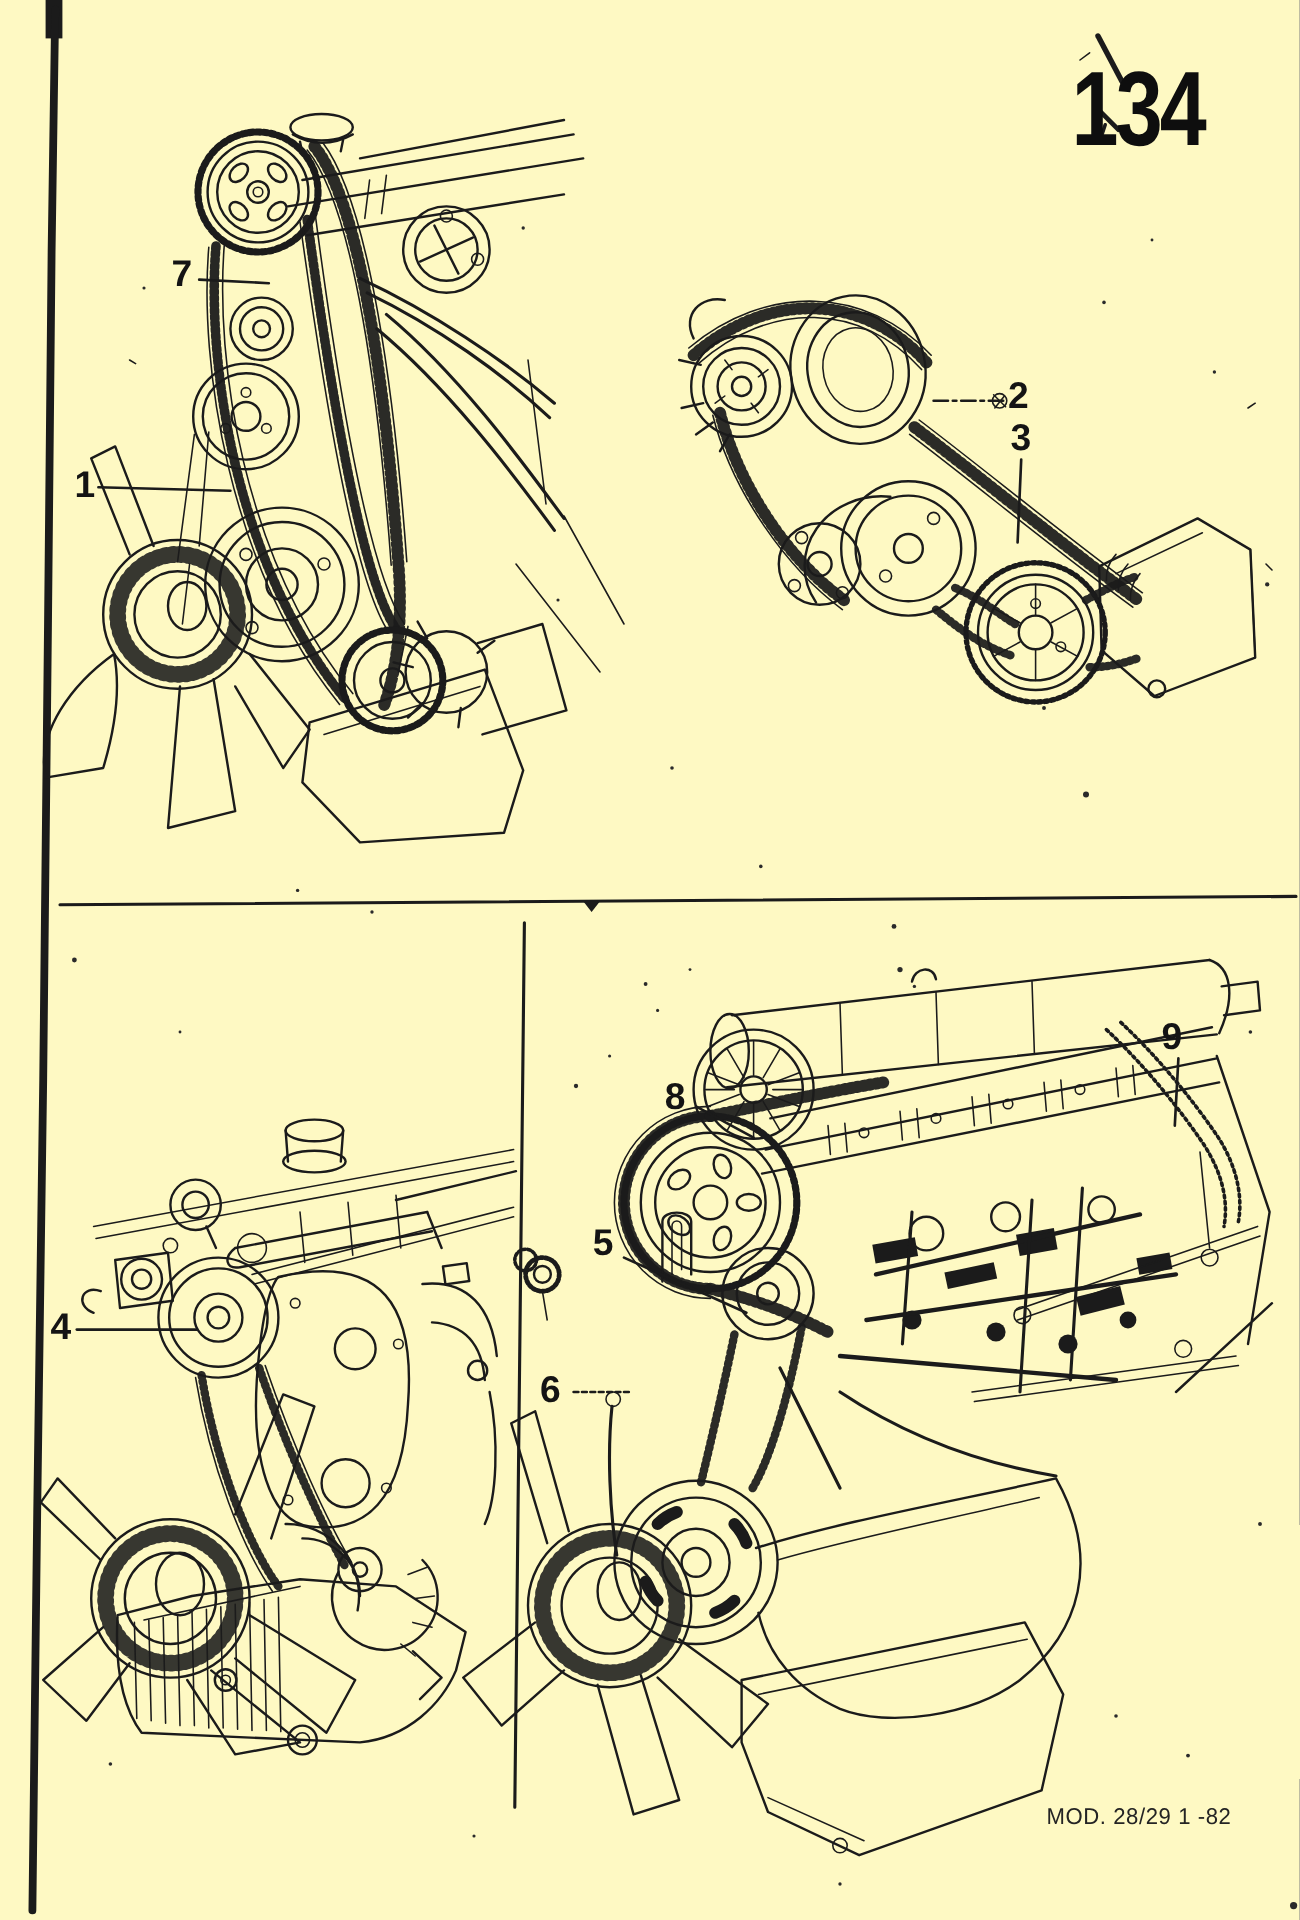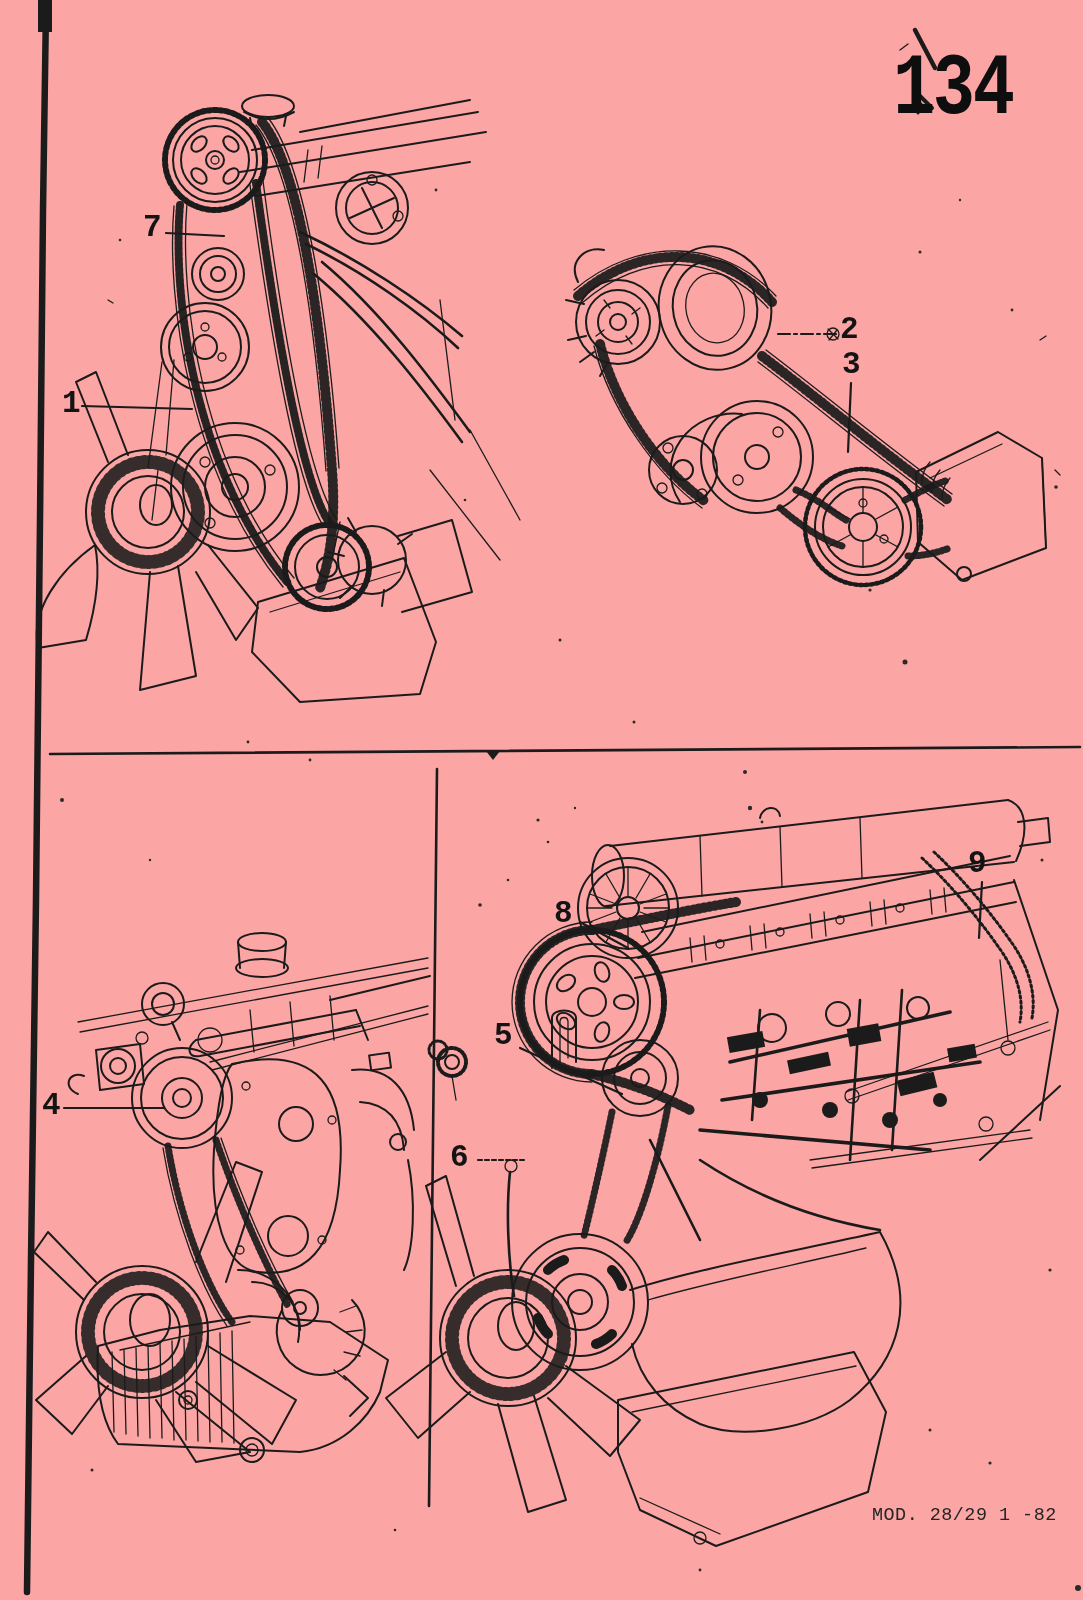--- a/index.html
+++ b/index.html
@@ -1,22 +1,22 @@
 <!DOCTYPE html>
 <html><head>
 <meta charset="utf-8">
 <style>
   html,body{margin:0;padding:0;background:#888;}
   .page{
     position:relative;
     width:1083px;height:1600px;
     margin:0 auto;
-    background:#fca5a5;
+    background:#fef9c3;
     overflow:hidden;
-    font-family:Liberation Mono, monospace;
+    font-family:Liberation Sans, sans-serif;
     color:#161616;
   }
   svg.art{position:absolute;left:0;top:0;}
   svg.art *{vector-effect:none;}
   .ink{stroke:#1b1b1b;fill:none;stroke-width:2;stroke-linecap:round;stroke-linejoin:round;}
   .thin{stroke-width:1.3;}
   .med{stroke-width:2.6;}
   .thick{stroke-width:3.6;}
   .teeth{stroke-width:6;stroke-dasharray:3 3;}
   .hatch{stroke-width:14;stroke-dasharray:1.8 4.6;opacity:.88;}

